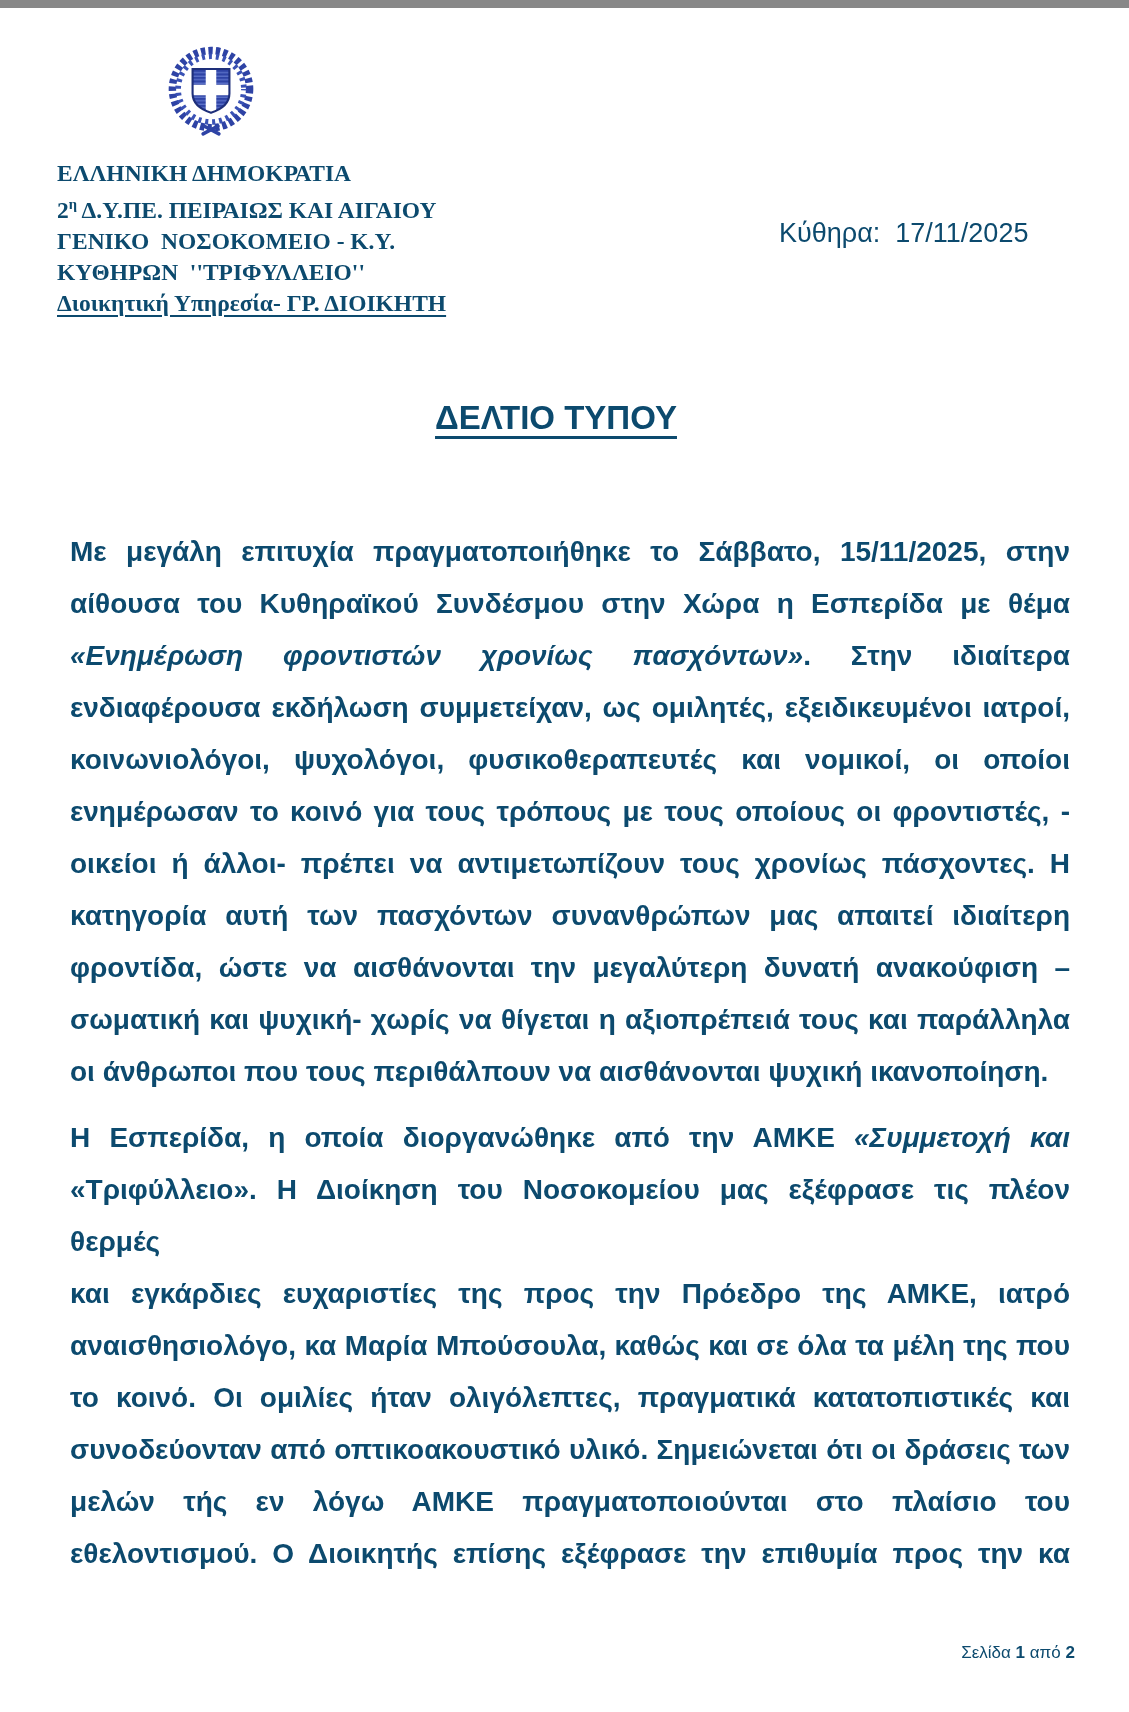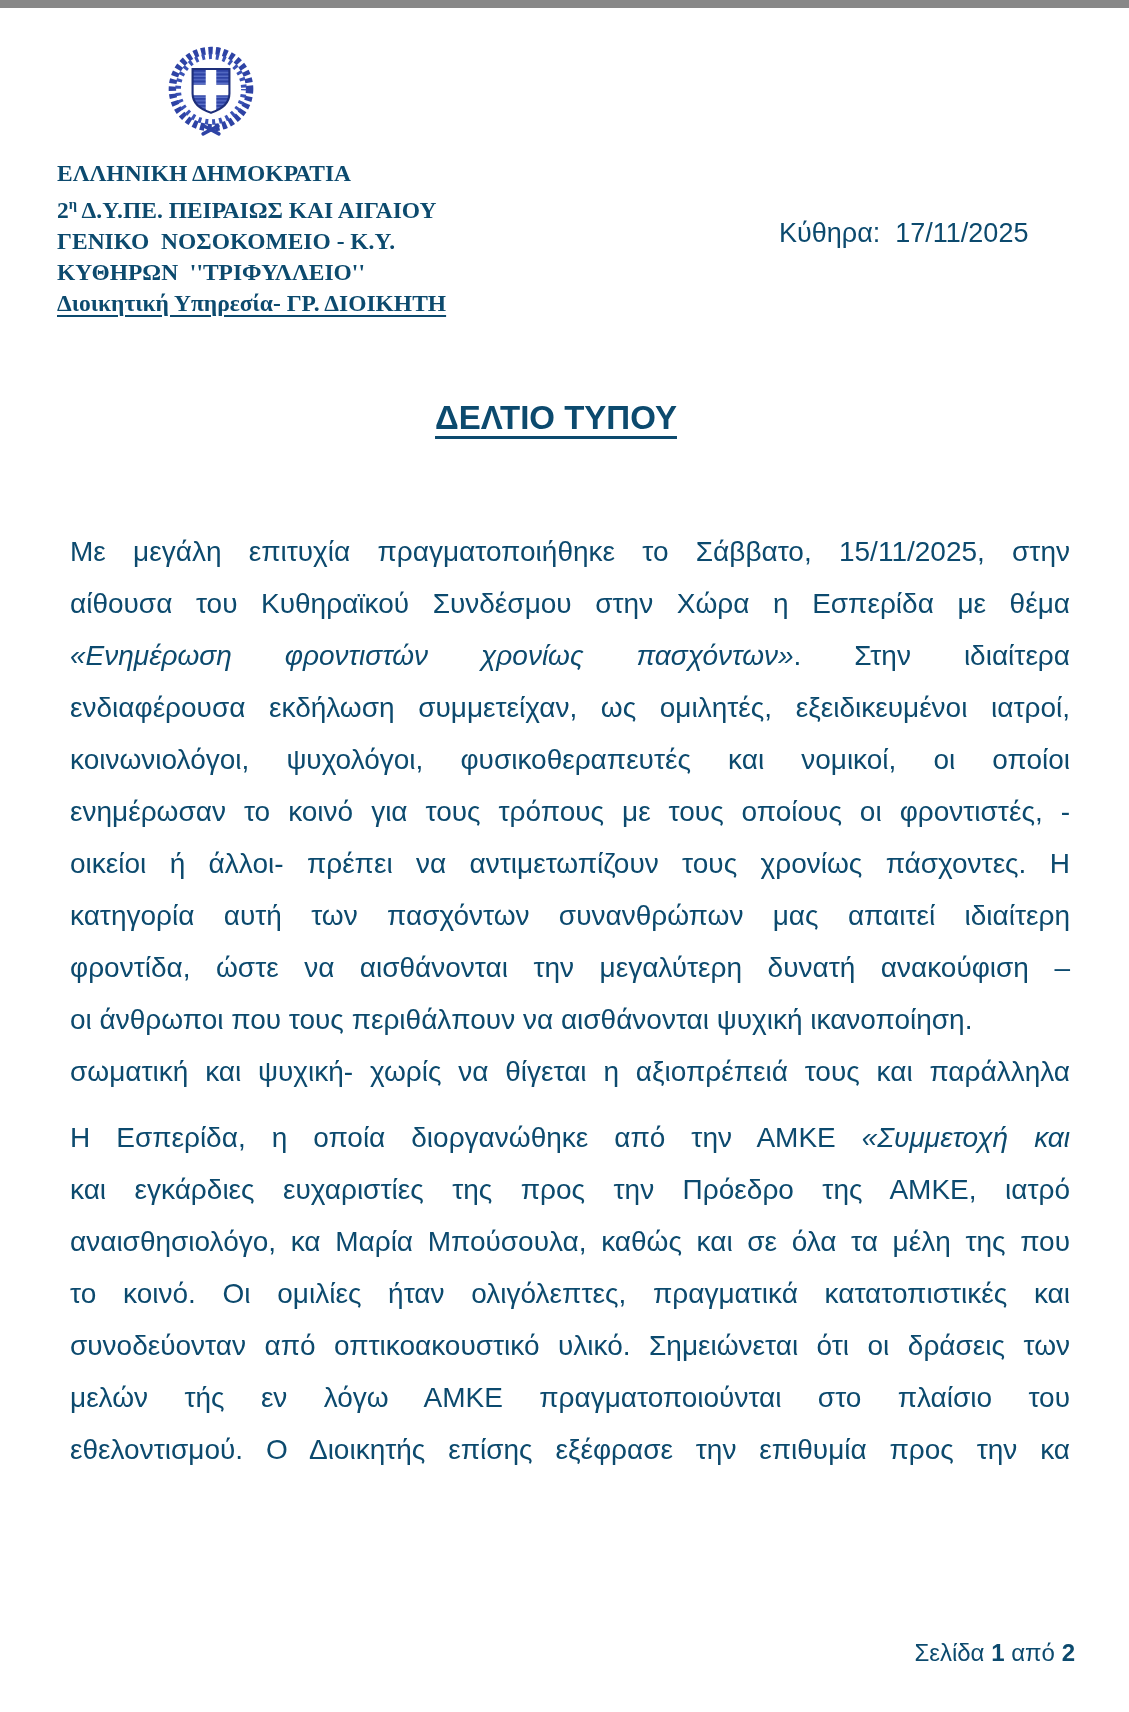--- a/index.html
+++ b/index.html
@@ -29,27 +29,27 @@
   .title-wrap { position:absolute; left:0; right:17px; top:391px; text-align:center; }
   .title {
     display:inline-block; font-weight:bold; font-size:33px;
     text-decoration:underline; text-decoration-thickness:3px; text-underline-offset:7px;
   }
 
   .document-body {
     position:absolute; left:70px; top:518px; width:1000px;
     font-size:28px; line-height:52px;
   }
-  .para { margin:0 0 14px 0; }
+  .para { margin:0 0 14px 0;font-weight:bold; }
   .bline { text-align:justify; text-align-last:justify; }
   .bline.last { text-align-last:left; }
 
   .page-number {
     position:absolute; right:54px; top:1632px;
-    font-size:24px; line-height:26px; white-space:pre;
+    font-size:17px; line-height:26px; white-space:pre;
   }
 </style>
 </head>
 <body>
 
 <div class="page">
 
   <svg class="emblem" viewBox="0 0 110 114" xmlns="http://www.w3.org/2000/svg">
     <defs>
       <pattern id="hs" width="4" height="4" patternUnits="userSpaceOnUse">
@@ -86,25 +86,26 @@
       <div class="para">
         <div class="bline"><span>Με  μεγάλη επιτυχία πραγματοποιήθηκε το Σάββατο, 15/11/2025, στην</span></div>
         <div class="bline"><span>αίθουσα  του Κυθηραϊκού Συνδέσμου στην Χώρα η Εσπερίδα με θέμα</span></div>
         <div class="bline"><span class="it">«Ενημέρωση φροντιστών χρονίως πασχόντων»</span><span>. Στην ιδιαίτερα</span></div>
         <div class="bline"><span>ενδιαφέρουσα εκδήλωση συμμετείχαν,  ως ομιλητές, εξειδικευμένοι ιατροί,</span></div>
         <div class="bline"><span>κοινωνιολόγοι, ψυχολόγοι, φυσικοθεραπευτές και νομικοί, οι οποίοι</span></div>
         <div class="bline"><span>ενημέρωσαν  το κοινό για τους τρόπους με τους  οποίους οι φροντιστές, -</span></div>
         <div class="bline"><span>οικείοι ή  άλλοι- πρέπει να αντιμετωπίζουν τους χρονίως πάσχοντες. Η</span></div>
         <div class="bline"><span>κατηγορία αυτή των πασχόντων συνανθρώπων μας απαιτεί ιδιαίτερη</span></div>
         <div class="bline"><span>φροντίδα, ώστε να αισθάνονται την μεγαλύτερη δυνατή  ανακούφιση –</span></div>
+        <div class="bline"><span>σωματική και ψυχική-  χωρίς να θίγεται η αξιοπρέπειά τους  και παράλληλα</span></div>
         <div class="bline last"><span>οι άνθρωποι που  τους περιθάλπουν  να αισθάνονται ψυχική ικανοποίηση.</span></div>
-        <div class="bline"><span>σωματική και ψυχική-  χωρίς να θίγεται η αξιοπρέπειά τους  και παράλληλα</span></div>
       </div>
       <div class="para">
         <div class="bline"><span>Η Εσπερίδα, η οποία διοργανώθηκε από την ΑΜΚΕ </span><span class="it">«Συμμετοχή και</span></div>
+        <div class="bline"><span>«Τριφύλλειο». Η Διοίκηση του Νοσοκομείου μας εξέφρασε τις  πλέον  θερμές</span></div>
         <div class="bline"><span>και εγκάρδιες ευχαριστίες της προς την Πρόεδρο της ΑΜΚΕ, ιατρό</span></div>
         <div class="bline"><span>αναισθησιολόγο, κα Μαρία Μπούσουλα, καθώς και σε όλα τα μέλη  της που</span></div>
         <div class="bline"><span>το κοινό. Οι ομιλίες ήταν ολιγόλεπτες, πραγματικά κατατοπιστικές και</span></div>
         <div class="bline"><span>συνοδεύονταν από οπτικοακουστικό υλικό. Σημειώνεται ότι  οι δράσεις των</span></div>
         <div class="bline"><span>μελών τής εν λόγω ΑΜΚΕ πραγματοποιούνται στο πλαίσιο του</span></div>
         <div class="bline"><span>εθελοντισμού. Ο Διοικητής επίσης εξέφρασε την επιθυμία προς την κα</span></div>
       </div>
     </div>
 
   <div class="page-number"><span>Σελίδα </span><span class="b">1</span><span> από </span><span class="b">2</span></div>

